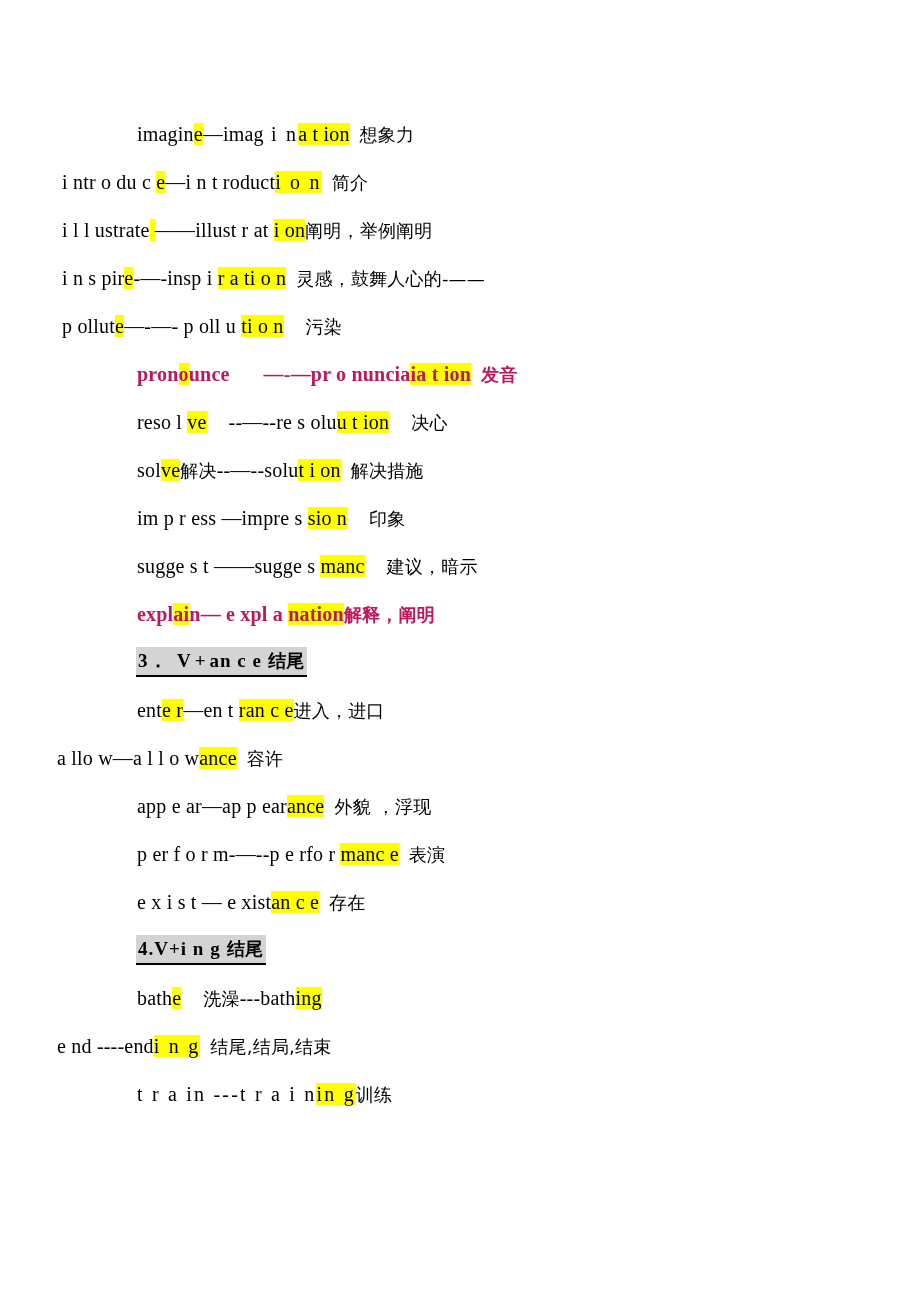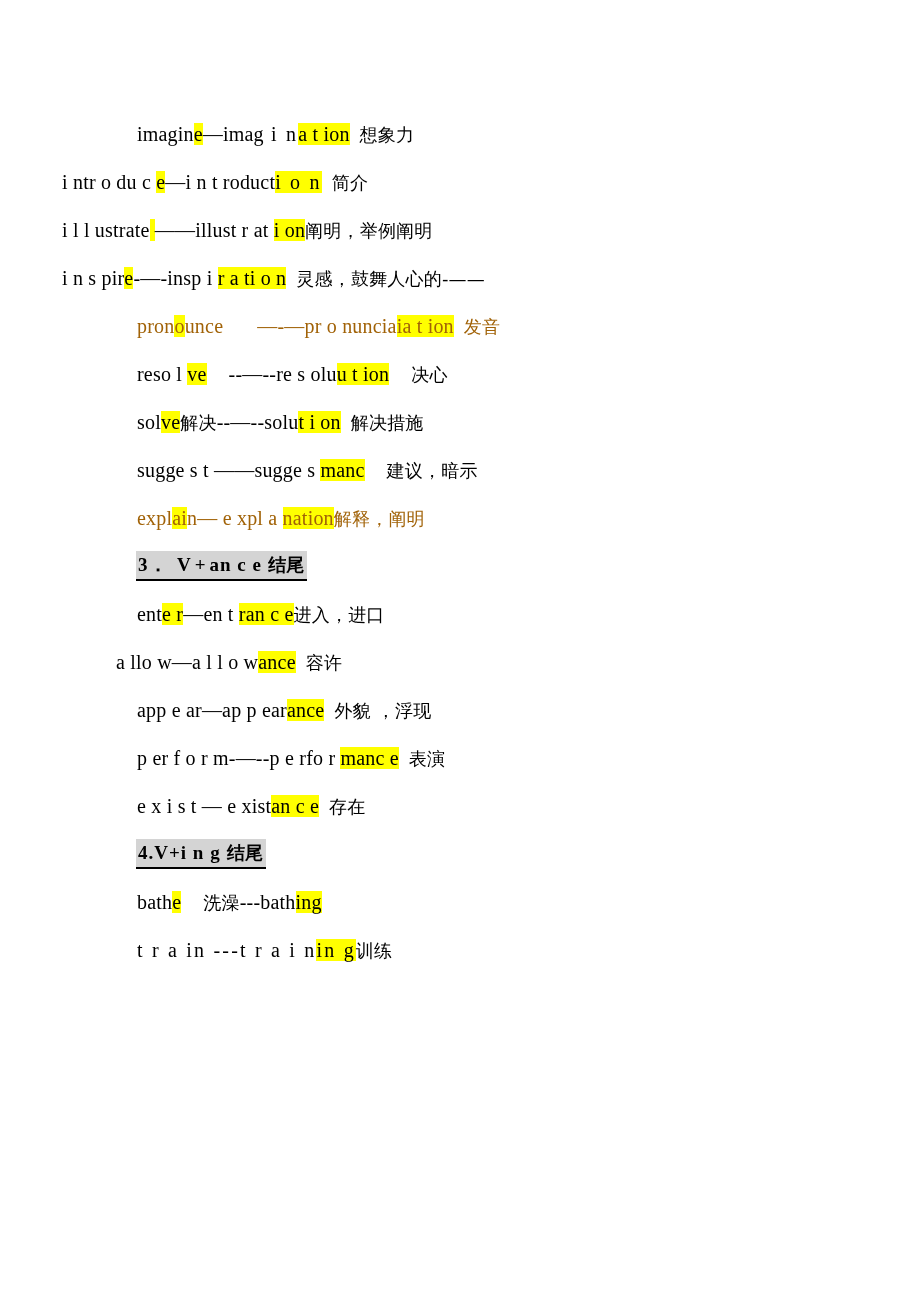--- a/index.html
+++ b/index.html
@@ -24,28 +24,28 @@
   }
   .line {
     font-size: 20px;
     line-height: 48px;
     height: 48px;
     white-space: nowrap;
     padding-left: 137px;
     letter-spacing: 0.2px;
   }
   .line.ind1 { padding-left: 62px; }
-  .line.ind2 { padding-left: 116px; }
+  .line.ind2 { padding-left: 57px; }
   .line.ind3 { }
   .hl {
     background: #ffff00;
   }
   .red {
-    color: #a16207;
-    font-weight: normal;
+    color: #be185d;
+    font-weight: bold;
   }
   .red .hl { background: #ffff00; }
   .cn {
     font-family: "DejaVu Sans", "Liberation Sans", sans-serif;
     font-size: 18px;
     margin-top: 16px;
   }
   .heading {
     display: inline-block;
     font-size: 19px;
@@ -87,34 +87,40 @@
   </div>
 
   <div class="line ind1">
     <span> i l l ustrate</span><span class="hl"> </span><span> ——illust</span><span> r at </span><span class="hl">i on</span><span class="cn">阐明，举例阐明</span>
   </div>
 
   <div class="line ind1">
     <span> i n s pir</span><span class="hl">e</span><span>-—-insp</span><span> i </span><span class="hl">r a ti o n</span><span class="gap"></span><span class="cn">灵感，鼓舞人心的-——</span>
   </div>
 
+  <div class="line ind1">
+    <span> p ollut</span><span class="hl">e</span><span>—-—- p oll u </span><span class="hl">ti o n</span><span class="gap-lg"></span><span class="cn">污染</span>
+  </div>
 
 
   <div class="line red">
     <span>pron</span><span class="hl">o</span><span>unce</span><span class="gap-xl"></span><span>—-—pr o nuncia</span><span class="hl">ia t ion</span><span class="gap"></span><span class="cn">发音</span>
   </div>
 
   <div class="line">
     <span>reso l </span><span class="hl">ve</span><span class="gap-lg"></span><span>--—--re s olu</span><span class="hl">u t ion</span><span class="gap-lg"></span><span class="cn">决心</span>
   </div>
 
   <div class="line">
     <span>sol</span><span class="hl">ve</span><span class="cn">解决</span><span>--—--solu</span><span class="hl">t  i on</span><span class="gap"></span><span class="cn">解决措施</span>
   </div>
 
+  <div class="line">
+    <span>im p  r ess —impre s </span><span class="hl">sio n</span><span class="gap-lg"></span><span class="cn">印象</span>
+  </div>
 
   <div class="line">
     <span>sugge s t ——sugge s </span><span class="hl">manc</span><span class="gap-lg"></span><span class="cn">建议，暗示</span>
   </div>
 
   <div class="line red">
     <span>expl</span><span class="hl">ai</span><span>n— e xpl a </span><span class="hl">nation</span><span class="cn">解释，阐明</span>
   </div>
 
   <div class="heading-row">
@@ -142,18 +148,21 @@
   </div>
 
   <div class="heading-row">
     <span class="heading"><span>4.</span><span>V+</span><span>i n g</span><span class="cn"> 结尾</span></span>
   </div>
 
   <div class="line">
     <span>bath</span><span class="hl">e</span><span class="gap-lg"></span><span class="cn">洗澡</span><span>---bath</span><span class="hl">ing</span>
   </div>
 
+  <div class="line ind2">
+    <span> e nd ----end</span><span class="hl sp">i n  g</span><span class="gap"></span><span class="cn">结尾,结局,结束</span>
+  </div>
 
   <div class="line ind3">
     <span class="sp"> t r a in   ---t r a i n</span><span class="hl sp">in g</span><span class="cn">训练</span>
   </div>
 
 </div>
 
 </body></html>

